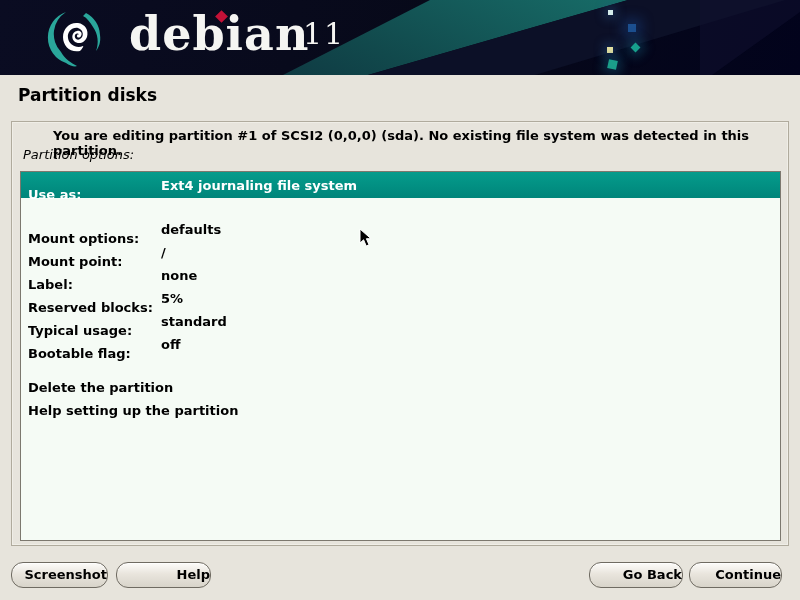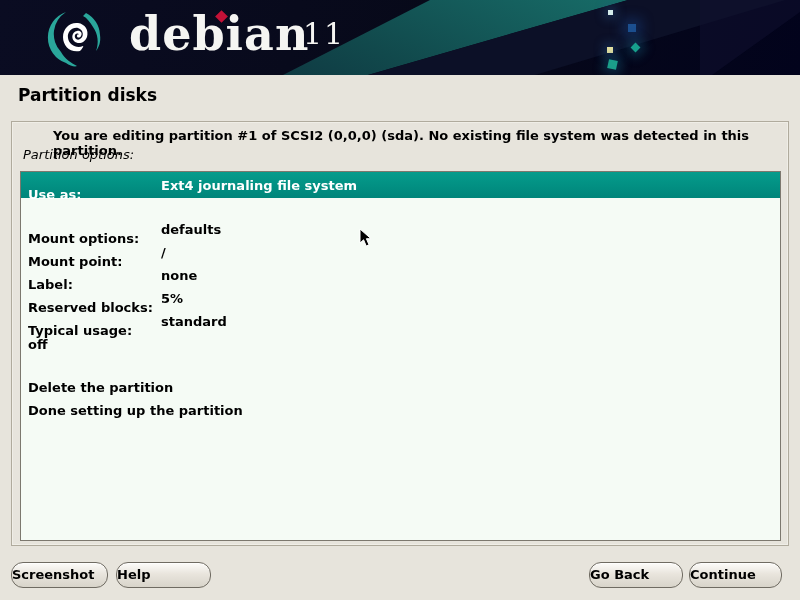--- a/index.html
+++ b/index.html
@@ -46,21 +46,21 @@
   .row{display:flex;align-items:center;height:23px;padding-left:7px;font-size:13px;font-weight:bold;}
   .row .lbl{width:133px;flex:none;margin-top:18px;}
   .row.sel{height:26px;color:#fff;background:linear-gradient(#059c8c,#00857a);}
   .row.spacer{height:20px;}
   .cursor{position:absolute;left:338px;top:56px;}
   
   .btn{position:absolute;top:562px;height:26px;box-sizing:border-box;
     border:1px solid #6f6b62;border-radius:12px;
     background:linear-gradient(#fdfcfa,#e9e5dd 45%,#d8d4ca);
     box-shadow:inset 0 1px 0 rgba(255,255,255,.7);
-    font-size:13px;font-weight:bold;text-align:left;line-height:23px;color:#000;}
+    font-size:13px;font-weight:bold;text-align:right;line-height:23px;color:#000;}
   .btn-screenshot{left:11px;width:97px;}
   .btn-help{left:116px;width:95px;}
   .btn-goback{left:589px;width:94px;}
   .btn-continue{left:689px;width:93px;}
 </style>
 </head>
 <body>
 
 <div class="banner">
   <div class="deco deco-teal"></div>
@@ -109,28 +109,29 @@
     </div>
     <div class="row">
       <span class="lbl">Reserved blocks:</span>
       <span class="val">5%</span>
     </div>
     <div class="row">
       <span class="lbl">Typical usage:</span>
       <span class="val">standard</span>
     </div>
     <div class="row">
+      <span class="lbl">Bootable flag:</span>
       <span class="val">off</span>
     </div>
     <div class="row spacer"></div>
     <div class="row">
       <span>Delete the partition</span>
     </div>
     <div class="row">
-      <span>Done setting up the partition</span>
+      <span>Help setting up the partition</span>
     </div>
 
     <svg class="cursor" width="14" height="20" viewBox="0 0 14 20">
       <polygon points="1,1 1,15 4.6,11.8 7.2,18 10,16.8 7.4,10.7 12,10.7" fill="#000" stroke="#fff" stroke-width="1"></polygon>
     </svg>
   </div>
 </div>
 
 <div class="btn btn-screenshot">Screenshot</div>
 <div class="btn btn-help">Help</div>

